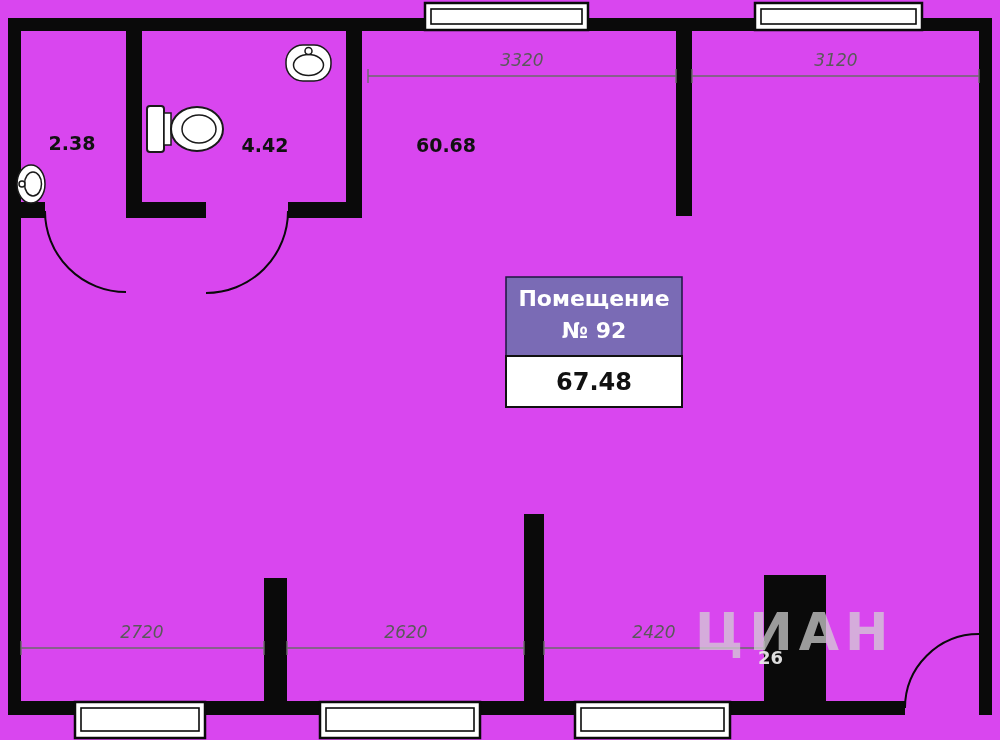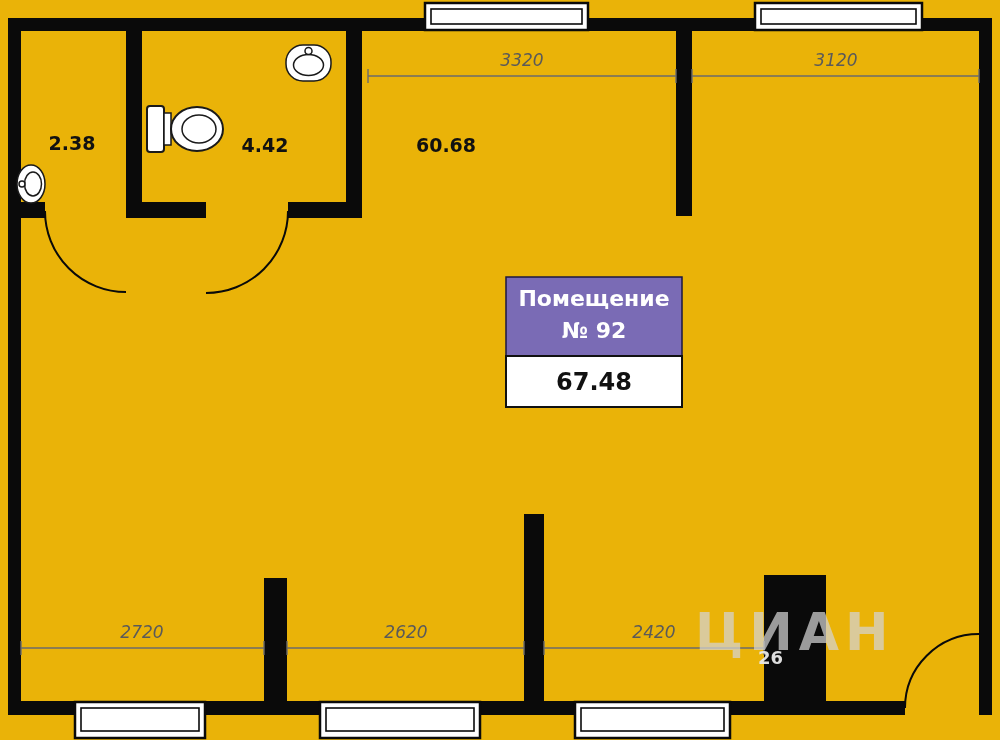--- a/index.html
+++ b/index.html
@@ -5,21 +5,21 @@
   html, body {
     margin: 0;
     padding: 0;
     background: #ffffff;
     font-family: "DejaVu Sans", sans-serif;
   }
   .stage {
     position: relative;
     width: 1000px;
     height: 740px;
-    background: #eab308;
+    background: #d946ef;
     overflow: hidden;
   }
   .wall       { fill: #0a0a0a; }
   .win-outer  { fill: #ffffff; stroke: #0a0a0a; stroke-width: 2.5; }
   .win-inner  { fill: #ffffff; stroke: #0a0a0a; stroke-width: 1.6; }
   .door-arc   { fill: none; stroke: #0a0a0a; stroke-width: 2; }
   .fixture    { fill: #ffffff; stroke: #1a1a1a; stroke-width: 2; }
   .fixture-thin { fill: #ffffff; stroke: #1a1a1a; stroke-width: 1.5; }
   .dim-line   { stroke: #6b6b6b; stroke-width: 1.4; }
   .dim-text   { font: italic 17px "DejaVu Sans", sans-serif; fill: #5a5a5a; text-anchor: middle; }

